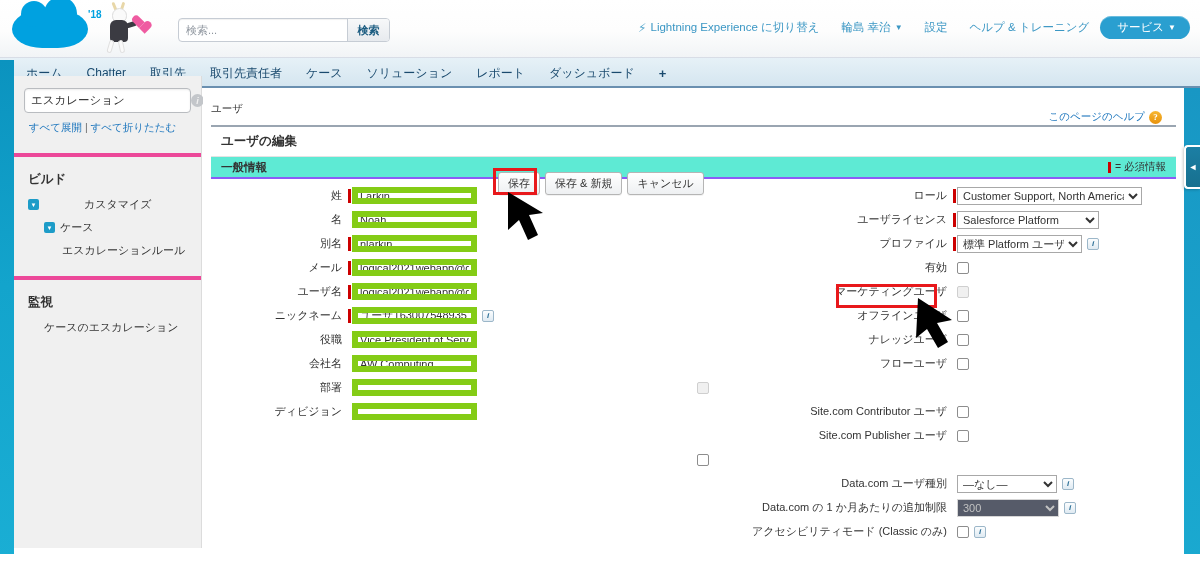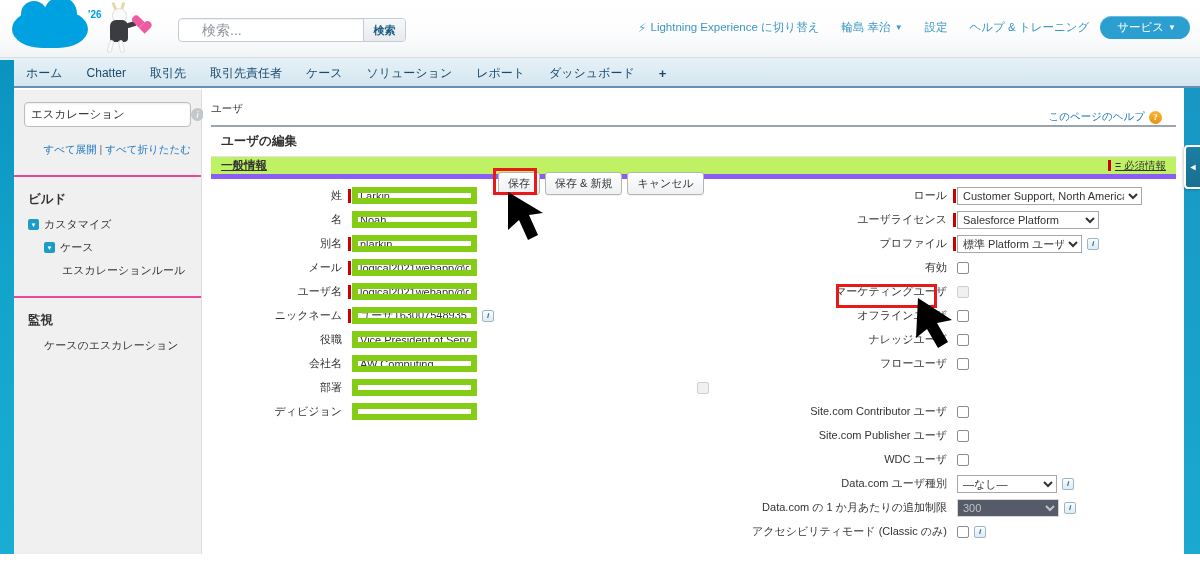--- a/index.html
+++ b/index.html
@@ -78,23 +78,22 @@
   .mascot .heart:after{ left:6px; transform:rotate(45deg); transform-origin:0 100%; }
 
   .search-wrap{
     position:absolute; left:178px; top:18px;
     border:1px solid #c6ccd4; border-radius:4px; background:#fff;
     height:24px; display:flex; align-items:stretch;
     box-shadow:inset 0 1px 1px rgba(0,0,0,.06);
   }
   .search-input{
     width:168px; border:none; outline:none; padding:0 7px;
-    font-size:14px; color:#555; background:transparent;
+    font-size:11px; color:#555; background:transparent;
     font-family:"Liberation Sans","DejaVu Sans",sans-serif;
-    margin-left:16px;
   }
   .search-input::placeholder{ color:#8e959e; }
   .search-btn{
     width:42px; background:linear-gradient(to bottom,#f7f8f9,#e7eaee);
     border:none; border-left:1px solid #c6ccd4;
     border-radius:0 3px 3px 0;
     font-size:11px; color:#1a5b80; font-weight:bold; cursor:pointer;
     font-family:"Liberation Sans","DejaVu Sans",sans-serif;
   }
 
@@ -130,21 +129,21 @@
   .tabbar .plus{ color:#1a4a6e; font-size:13px; font-weight:bold; }
 
   
   .blue-strip{
     position:absolute; left:0; top:60px; width:14px; height:502px;
     background:linear-gradient(to bottom,#0b93bf,#13a4cc 45%,#1aaed4);
   }
 
   
   .sidebar{
-    position:absolute; left:14px; top:90px; width:188px; height:472px;
+    position:absolute; left:14px; top:76px; width:188px; height:472px;
     background:#f0f0f0;
     border-right:1px solid #dcdcdc;
   }
   .side-search{
     margin:12px 10px 0 10px;
     height:25px; background:#fff; border:1px solid #b9bcc0; border-radius:4px;
     display:flex; align-items:center;
     box-shadow:inset 0 1px 2px rgba(0,0,0,.08);
   }
   .side-search input{
@@ -152,35 +151,35 @@
     padding:0 6px; background:transparent;
     font-family:"Liberation Sans","DejaVu Sans",sans-serif;
   }
   .ico-i{
     width:13px;height:13px;border-radius:50%;background:#c3c6ca;color:#f0f0f0;
     font-size:9px;font-style:italic;font-weight:bold;
     display:flex;align-items:center;justify-content:center;margin-right:4px;flex:none;
   }
   .ico-mag{ margin-right:7px; color:#4b5157; font-size:12px; flex:none; }
   .side-links{
-    margin-top:16px; text-align:right; padding-right:10px; font-size:10.5px;
+    margin-top:8px; text-align:center; padding-right:10px; font-size:10.5px;
   }
   .side-links a{ color:#1d76bd; text-decoration:none; }
   .side-links .sep{ color:#6b6b6b; }
-  .side-sec{ margin-top:18px; border-top:2px solid #ec4899; padding-top:14px; }
+  .side-sec{ margin-top:18px; border-top:4px solid #ec4899; padding-top:14px; }
   .side-sec-title{
     font-size:12.5px; font-weight:bold; color:#333; padding-left:14px; margin-bottom:9px;
   }
   .tree-row{ display:flex; align-items:center; font-size:11px; color:#333; margin-bottom:8px; }
   .tree-toggle{
     width:11px;height:11px;background:#1d9cc8;border-radius:2px;flex:none;
     display:flex;align-items:center;justify-content:center;
     color:#fff;font-size:6px;line-height:1;
   }
-  .lvl1{ padding-left:14px; }
+  .lvl1{ padding-left:14px;gap:40px; }
   .lvl2{ padding-left:30px; }
   .lvl3{ padding-left:48px; }
   .tree-row span.lbl{ margin-left:5px; }
   .leaf{ font-size:11px; color:#333; }
 
   
   .main{
     position:absolute; left:203px; top:90px; width:981px; height:472px;
     background:#fff;
   }
@@ -217,24 +216,23 @@
   }
   .hl-box{
     position:absolute; border:3px solid #e8181b; pointer-events:none; z-index:20;
   }
   .hl-save{ left:493px; top:168px; width:44px; height:27px; }
   .hl-active{ left:836px; top:284px; width:101px; height:24px; }
 
   .arrow-svg{ position:absolute; z-index:21; pointer-events:none; }
 
   .sub-hdr{
-    margin:0 8px; height:22px; background:#bef264; border-bottom:5px solid #8b5cf6;
+    margin:0 8px; height:22px; background:#5eead4; border-bottom:2px solid #8b5cf6;
     display:flex; align-items:center; justify-content:space-between;
     padding:0 10px;
-    text-decoration:underline;
   }
   .sub-hdr-title{ font-size:11.5px; font-weight:bold; color:#333; }
   .req-note{ font-size:10.5px; color:#333; display:flex; align-items:center; gap:4px;justify-content:space-between; }
   .req-bar{ display:inline-block; width:3px; height:11px; background:#c00; }
 
   
   .form-area{ position:relative; margin-top:6px; }
   .col-left{ position:absolute; left:0px; top:0px; width:480px; }
   .col-right{ position:absolute; left:490px; top:0px; width:491px; }
   .frow{ display:flex; align-items:center; height:21px; margin-bottom:3px; }
@@ -295,21 +293,21 @@
 </head>
 <body>
 
 <div class="top-header">
 
   <div class="sf-logo">
     <div class="sf-cloud"></div>
   </div>
 
   <div class="mascot">
-    <div class="yr">'26</div>
+    <div class="yr">'18</div>
     <div class="horn1"></div>
     <div class="horn2"></div>
     <div class="head"></div>
     <div class="body"></div>
     <div class="arm"></div>
     <div class="heart"></div>
     <div class="leg1"></div>
     <div class="leg2"></div>
   </div>
 
@@ -567,21 +565,20 @@
 
       <div class="frow">
         <div class="flabel flabel-r">Site.com Publisher ユーザ</div>
         <span class="reqspace"></span>
         <div class="cb-cell">
           <span class="cbx"></span>
         </div>
       </div>
 
       <div class="frow">
-        <div class="flabel flabel-r">WDC ユーザ</div>
         <span class="reqspace"></span>
         <div class="cb-cell">
           <span class="cbx"></span>
         </div>
       </div>
 
       <div class="frow">
         <div class="flabel flabel-r">Data.com ユーザ種別</div>
         <span class="reqspace"></span>
         <select class="fsel w-dc">

